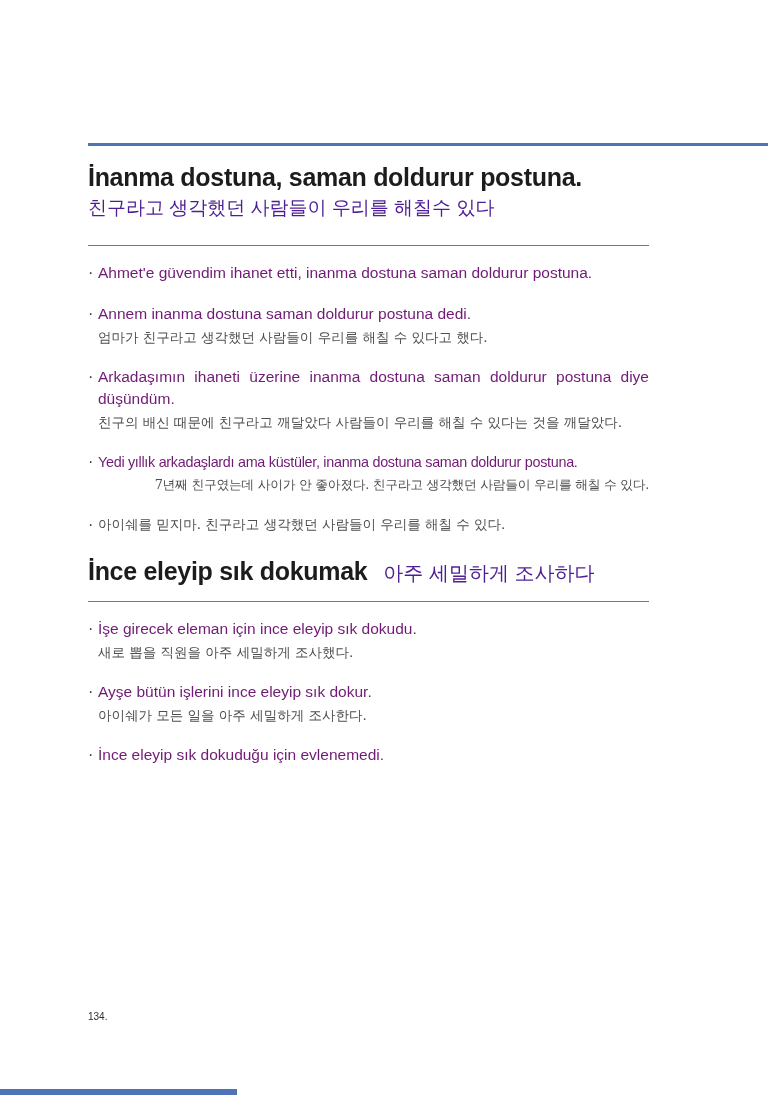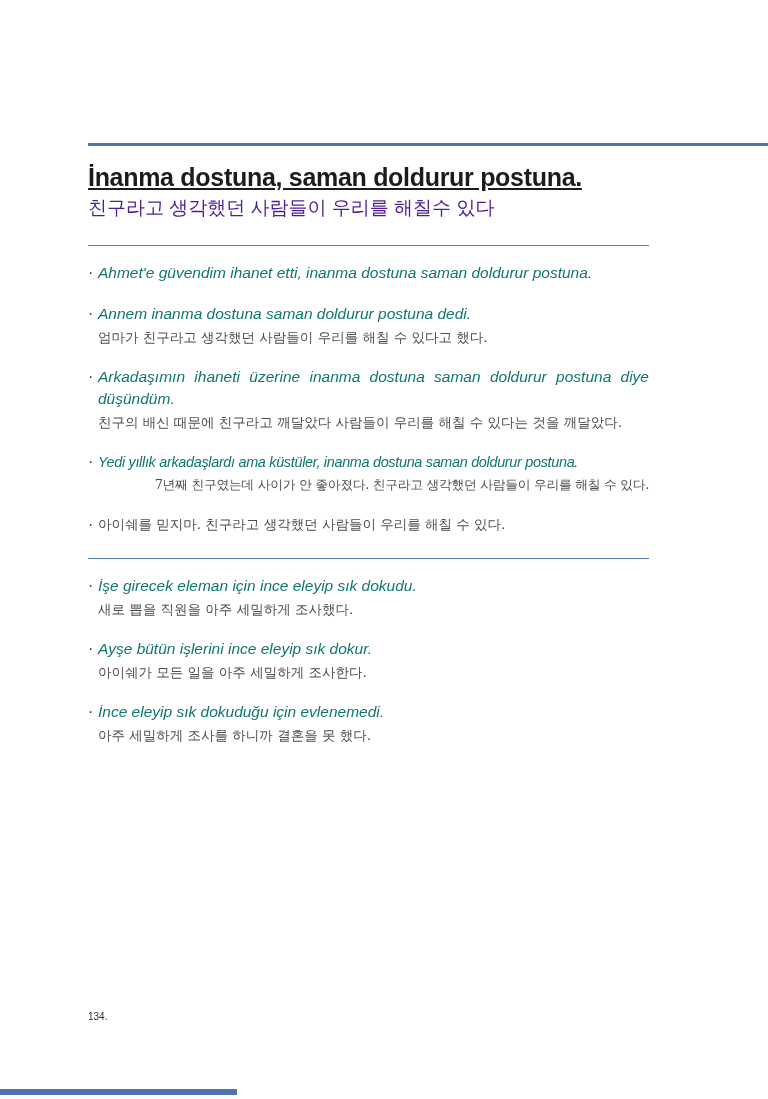--- a/index.html
+++ b/index.html
@@ -17,41 +17,41 @@
 
   .content { position:absolute; top:162px; left:88px; width:561px; }
 
   .section { margin:0 0 20px 0; }
   .section + .section { margin-top:22px; }
 
   .sec-head { margin:0; }
   .title-tr {
     font-family:"Liberation Sans", sans-serif;
     font-size:25px; font-weight:bold; color:#1c1c1c;
-    letter-spacing:-0.3px; line-height:30px; margin:0;text-decoration:underline;
+    letter-spacing:-0.3px; line-height:30px; margin:0;
   }
   .title-kr {
     font-family:Liberation Sans, sans-serif;
     font-size:19px; color:#4c1d95; line-height:26px; margin-top:3px;
   }
   .sec-head.inline { display:flex; align-items:baseline; gap:16px; }
   .sec-head.inline .title-kr { font-size:20px; margin-top:0; }
 
   .divider { height:1px; background:#5c7cb8; margin-top:24px; }
   .sec-head.inline + .divider { margin-top:15px; }
 
   .items { list-style:none; margin:16px 0 0 0; padding:0; }
   .item { position:relative; padding-left:10px; margin-bottom:19px; }
   .bullet {
     position:absolute; left:0; top:0; color:#3a3a3a;
     font-size:16px; line-height:22px;
   }
   .tr {
-    font-size:15.5px; color:#0f766e; line-height:22px;
-    text-align:justify; letter-spacing:0;font-style:italic;
+    font-size:15.5px; color:#701a75; line-height:22px;
+    text-align:justify; letter-spacing:0;
   }
   .kr {
     font-family:"DejaVu Serif", serif;
     font-size:13.5px; color:#4e4e4e; line-height:20px; margin-top:2px;
   }
   .item.condensed .tr { font-size:14.4px; letter-spacing:-0.3px; }
   .item.condensed .kr { font-size:12.8px; letter-spacing:-0.3px;text-align:right; }
 
   .page-number {
     position:absolute; left:88px; top:1011px;
@@ -95,35 +95,38 @@
             <div class="tr">Yedi yıllık arkadaşlardı ama küstüler, inanma dostuna saman doldurur postuna.</div>
             <div class="kr">7년째 친구였는데 사이가 안 좋아졌다. 친구라고 생각했던 사람들이 우리를 해칠 수 있다.</div>
           </li>
           <li class="item">
             <span class="bullet">·</span>
             <div class="kr">아이쉐를 믿지마. 친구라고 생각했던 사람들이 우리를 해칠 수 있다.</div>
           </li>
         </ul>
       </section>
       <section class="section">
+        <div class="sec-head inline">
+          <div class="title-tr">İnce eleyip sık dokumak</div>
+          <div class="title-kr">아주 세밀하게 조사하다</div>
+        </div>
         <div class="divider"></div>
         <ul class="items">
           <li class="item">
             <span class="bullet">·</span>
             <div class="tr">İşe girecek eleman için ince eleyip sık dokudu.</div>
             <div class="kr">새로 뽑을 직원을 아주 세밀하게 조사했다.</div>
           </li>
           <li class="item">
             <span class="bullet">·</span>
             <div class="tr">Ayşe bütün işlerini ince eleyip sık dokur.</div>
             <div class="kr">아이쉐가 모든 일을 아주 세밀하게 조사한다.</div>
           </li>
           <li class="item">
             <span class="bullet">·</span>
             <div class="tr">İnce eleyip sık dokuduğu için evlenemedi.</div>
-            <div class="kr">아주 세밀하게 조사를 하니까 결혼을 못 했다.</div>
           </li>
         </ul>
       </section>
     </div>
   <div class="page-number">134.</div>
   <div class="footer-bar"></div>
 </div>
 
 </body></html>

